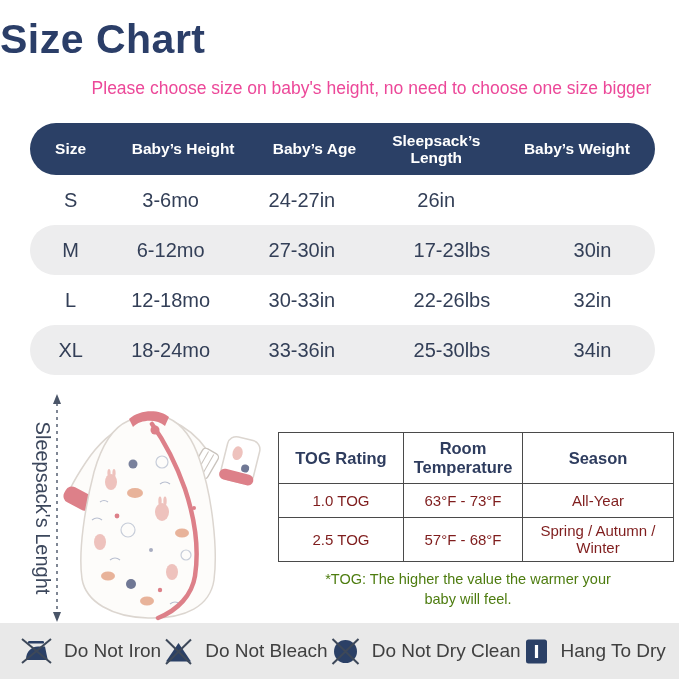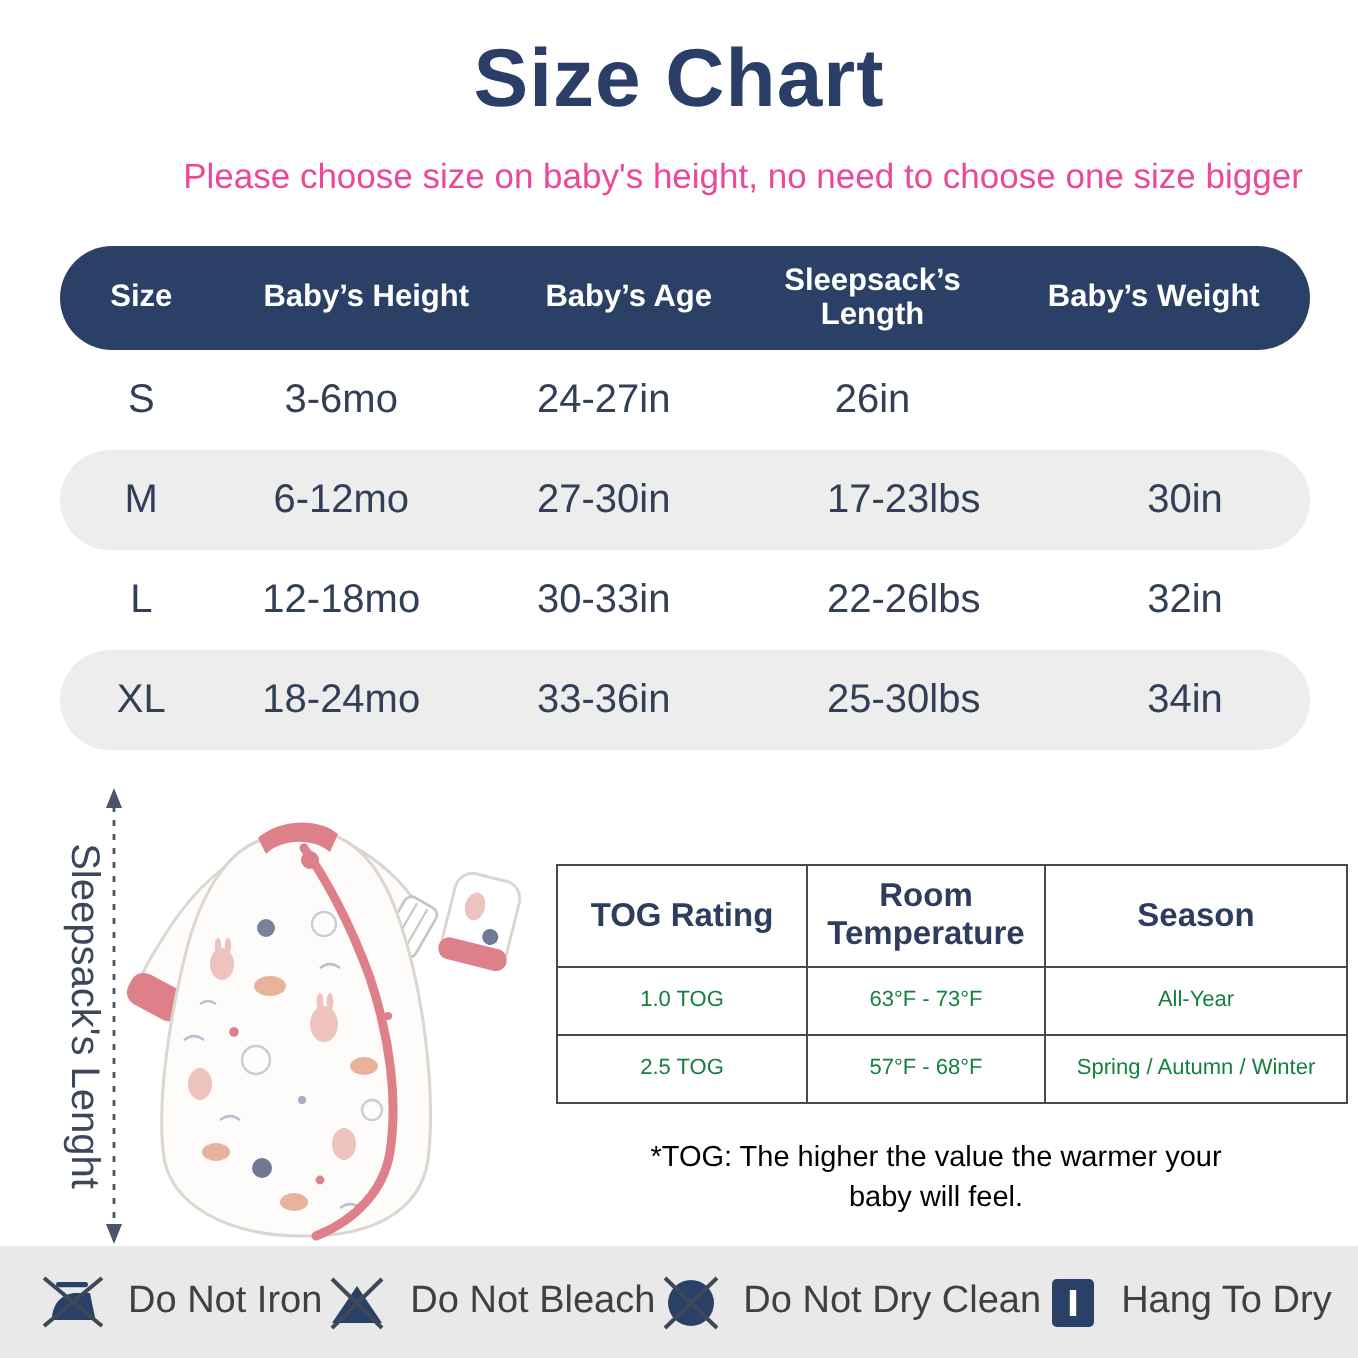--- a/index.html
+++ b/index.html
@@ -2,21 +2,21 @@
 <html><head>
 <meta charset="utf-8">
 <style>
   html,body{margin:0;padding:0;background:#ffffff;}
   .canvas{
     position:relative;width:679px;height:679px;background:#ffffff;overflow:hidden;
     font-family:"Liberation Sans", sans-serif;color:#32405c;
   }
   
   .page-title{
-    position:absolute;top:16px;left:0;width:100%;text-align:center;
+    position:absolute;top:16px;left:0;width:100%;
     font-size:41px;font-weight:bold;color:#2b3e68;letter-spacing:.5px;
   }
   .page-subtitle{
     position:absolute;top:78px;left:0;width:100%;text-align:center;
     font-size:17.5px;color:#ec4899;margin-left:32px;
   }
   
   .size-table{position:absolute;left:30px;top:123px;width:625px;}
   .st-row{display:flex;align-items:center;height:50px;}
   .st-head{
@@ -29,28 +29,28 @@
   .st-head .c4{padding:0 6px;box-sizing:border-box;}
   
   .illustration{position:absolute;left:10px;top:390px;width:266px;height:236px;}
   
   .tog-table{
     position:absolute;left:278px;top:432px;border-collapse:collapse;
     table-layout:fixed;width:380px;
   }
   .tog-table td{
     border:1.5px solid #4a4a4a;text-align:center;vertical-align:middle;
-    font-size:11px;color:#15803d;line-height:1.15;padding:4px 2px;
+    font-size:15px;color:#7f1d1d;line-height:1.15;padding:4px 2px;
   }
   .tog-table .th{font-size:16.5px;font-weight:bold;color:#2e3c5e;height:42px;}
   .tog-col-0{width:120px;}.tog-col-1{width:114px;}.tog-col-2{width:146px;}
   .tog-table .vrow{height:34px;}
   .tog-note{
     position:absolute;left:278px;top:570px;width:380px;text-align:center;
-    font-size:14.5px;color:#000000;line-height:1.35;
+    font-size:14.5px;color:#4d7c0f;line-height:1.35;
   }
   
   .care-bar{
     position:absolute;left:0;bottom:0;width:679px;height:56px;background:#e9e9e9;
     display:flex;align-items:center;justify-content:space-between;
     padding:0 18px;box-sizing:border-box;
   }
   .care-item{display:flex;align-items:center;gap:9px;}
   .care-item svg{display:block;}
   .care-label{font-size:19px;color:#404040;white-space:nowrap;}

